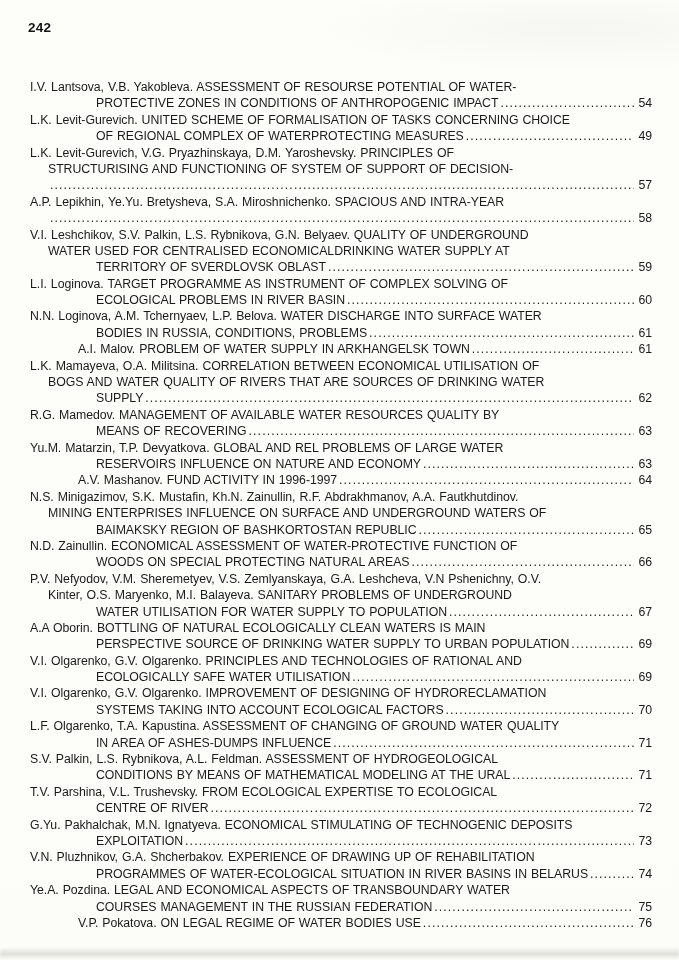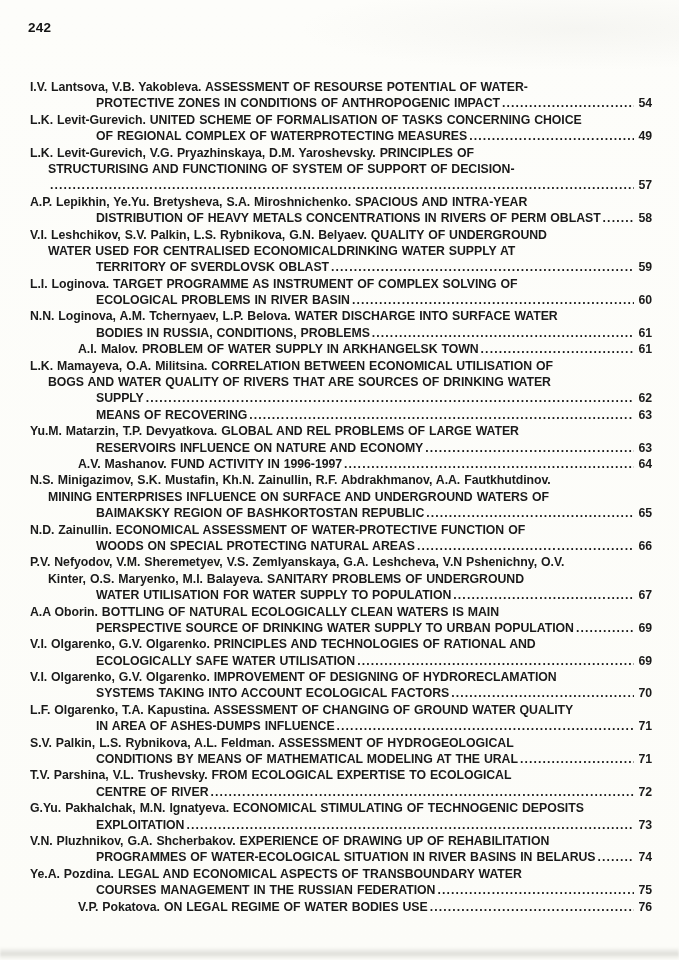--- a/index.html
+++ b/index.html
@@ -30,21 +30,21 @@
     color: #151515;
     letter-spacing: 0.3px;
   }
   .toc {
     position: absolute;
     left: 30px;
     right: 27px;
     top: 79px;
     color: #1a1a1a;
     font-size: 12.3px;
-    font-weight: 700;
+    font-weight: 400;
     letter-spacing: -0.05px;
     word-spacing: 0.6px;
   }
   .entry {
     margin: 0;
   }
   .line {
     line-height: 16.4px;
     height: 16.4px;
     white-space: nowrap;
@@ -115,21 +115,20 @@
         <div class="line">L.K. Levit-Gurevich, V.G. Pryazhinskaya, D.M. Yaroshevsky. PRINCIPLES OF</div>
         <div class="line cont">STRUCTURISING AND FUNCTIONING OF SYSTEM OF SUPPORT OF DECISION-</div>
         <div class="line cont lastline">
           <span class="leader">....................................................................................................................................................................................</span>
           <span class="pnum">57</span>
         </div>
       </div>
       <div class="entry">
         <div class="line">A.P. Lepikhin, Ye.Yu. Bretysheva, S.A. Miroshnichenko. SPACIOUS AND INTRA-YEAR</div>
         <div class="line cont lastline">
-          <span class="txt">DISTRIBUTION OF HEAVY METALS CONCENTRATIONS IN RIVERS OF PERM OBLAST</span>
           <span class="leader">....................................................................................................................................................................................</span>
           <span class="pnum">58</span>
         </div>
       </div>
       <div class="entry">
         <div class="line">V.I. Leshchikov, S.V. Palkin, L.S. Rybnikova, G.N. Belyaev. QUALITY OF UNDERGROUND</div>
         <div class="line cont">WATER USED FOR CENTRALISED ECONOMICALDRINKING WATER SUPPLY AT</div>
         <div class="line cont lastline">
           <span class="txt">TERRITORY OF SVERDLOVSK OBLAST</span>
           <span class="leader">....................................................................................................................................................................................</span>
@@ -162,20 +161,21 @@
       <div class="entry">
         <div class="line">L.K. Mamayeva, O.A. Militsina. CORRELATION BETWEEN ECONOMICAL UTILISATION OF</div>
         <div class="line cont">BOGS AND WATER QUALITY OF RIVERS THAT ARE SOURCES OF DRINKING WATER</div>
         <div class="line cont lastline">
           <span class="txt">SUPPLY</span>
           <span class="leader">....................................................................................................................................................................................</span>
           <span class="pnum">62</span>
         </div>
       </div>
       <div class="entry">
+        <div class="line">R.G. Mamedov. MANAGEMENT OF AVAILABLE WATER RESOURCES QUALITY BY</div>
         <div class="line cont lastline">
           <span class="txt">MEANS OF RECOVERING</span>
           <span class="leader">....................................................................................................................................................................................</span>
           <span class="pnum">63</span>
         </div>
       </div>
       <div class="entry">
         <div class="line">Yu.M. Matarzin, T.P. Devyatkova. GLOBAL AND REL PROBLEMS OF LARGE WATER</div>
         <div class="line cont lastline">
           <span class="txt">RESERVOIRS INFLUENCE ON NATURE AND ECONOMY</span>

